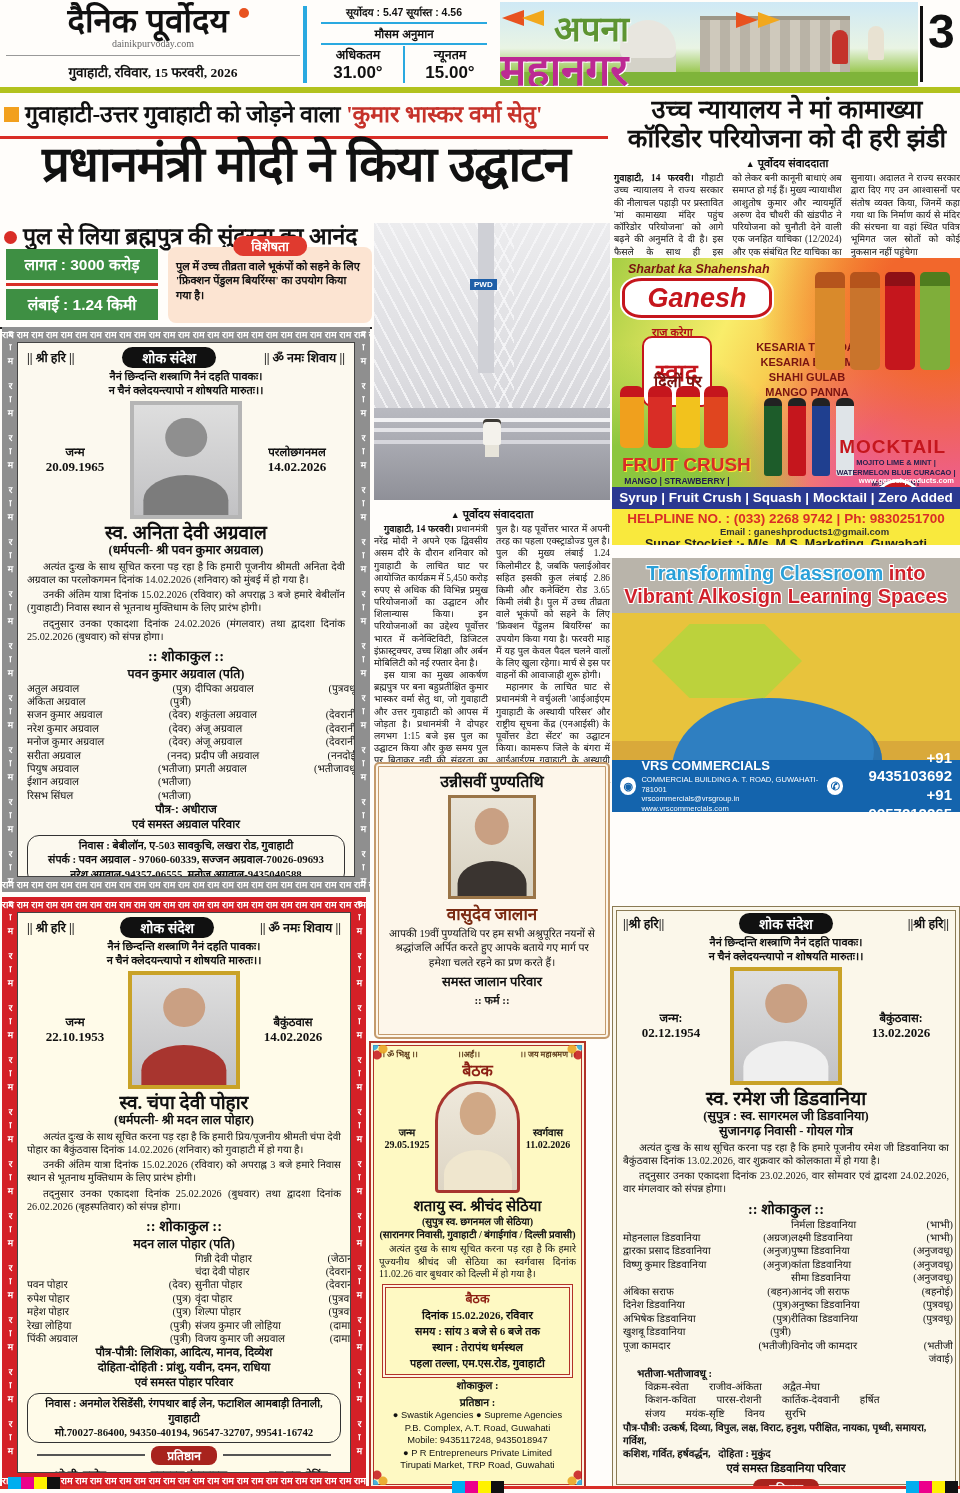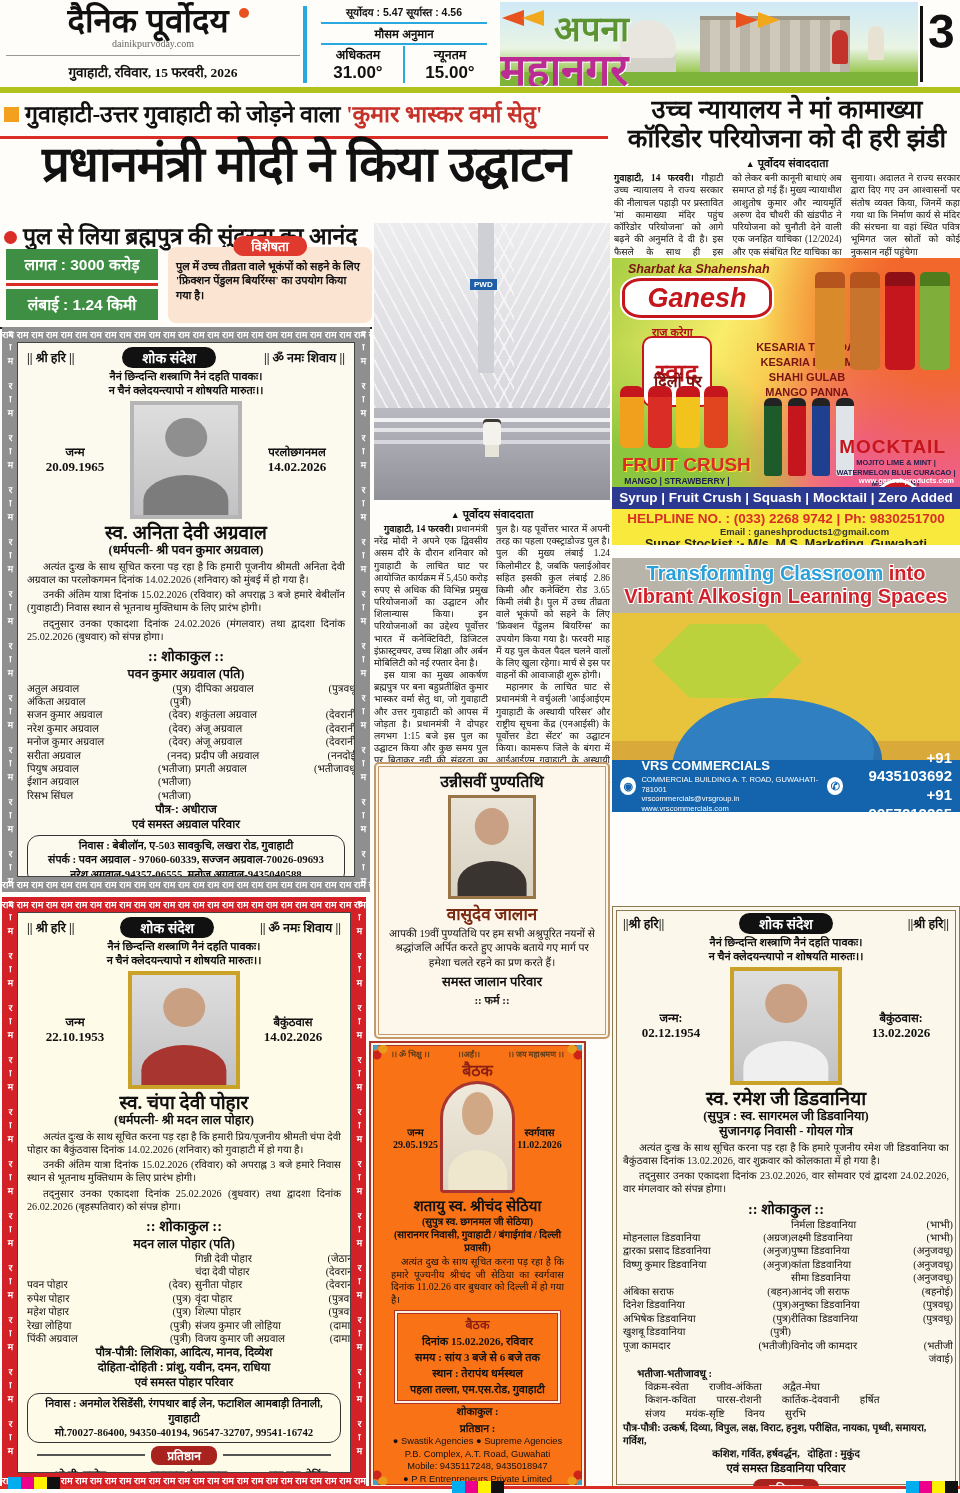--- a/index.html
+++ b/index.html
@@ -188,21 +188,21 @@
   .v-chair .bk { width:34px; height:34px; background:#aab2ba; border-radius:8px 8px 4px 4px; margin:0 auto; }
   .v-chair .lg { width:30px; height:20px; margin:2px auto 0; background:repeating-linear-gradient(90deg,#e07b38 0 5px,transparent 5px 24px); }
   .vc1{left:6px;top:70px;} .vc2{left:210px;top:60px;} .vc3{left:290px;top:80px;} .vc4{left:6px;top:190px;} .vc5{left:286px;top:190px;} .vc6{left:150px;top:252px;} .vc7{left:250px;top:40px;}
   .v-bar { position:absolute; left:0; bottom:0; width:100%; height:52px; background:#1464ad; color:#fff; display:flex; align-items:center; justify-content:space-between; padding:0 8px; }
   .v-left { font-size:7.6px; line-height:1.3; }
   .v-company { font-size:13px; font-weight:900; }
   .v-phones { text-align:right; font-size:15px; font-weight:900; line-height:1.25; display:flex; align-items:center; gap:6px; }
   .v-pin, .v-phone-ic { width:18px; height:18px; border-radius:50%; background:#fff; color:#1464ad; font-size:11px; text-align:center; line-height:18px; font-weight:bold; }
 
   
-  .sethia { left:369px; top:1041px; width:217px; height:448px; background:#f97316; border:2.5px solid #b23228; box-shadow:inset 0 0 0 2px #fdf3e0, inset 0 0 0 3px #b23228; padding:5px 20px; overflow:hidden; text-align:center; }
+  .sethia { left:369px; top:1041px; width:217px; height:448px; background:#fef9c3; border:2.5px solid #b23228; box-shadow:inset 0 0 0 2px #fdf3e0, inset 0 0 0 3px #b23228; padding:5px 8px; overflow:hidden; text-align:center; }
   .s-corner { position:absolute; width:26px; height:26px; background:
      radial-gradient(circle at 0 0,#2aa9e0 0 5px,transparent 6px),
      radial-gradient(circle at 10px 4px,#e8a21d 0 4px,transparent 5px),
      radial-gradient(circle at 4px 10px,#c5161d 0 4px,transparent 5px); opacity:.85; }
   .sc1{left:2px;top:2px;} .sc2{right:2px;top:2px;transform:scaleX(-1);} .sc3{left:2px;bottom:2px;transform:scaleY(-1);} .sc4{right:2px;bottom:2px;transform:scale(-1);}
   .s-labels { display:flex; justify-content:space-between; font-size:8px; font-weight:bold; color:#5c3a1a; }
   .s-title { font-size:16px; font-weight:900; color:#8c1f14; }
   .s-photo-row { display:flex; justify-content:space-between; align-items:center; }
   .s-bd { width:58px; font-weight:bold; font-size:10px; }
   .s-photo { width:88px; height:112px; border:3px solid #a8352f; border-radius:40px 40px 4px 4px; background:linear-gradient(#efe9dc,#ddd5c4); position:relative; overflow:hidden; margin:0 auto; }
@@ -718,21 +718,21 @@
         <span></span>
         <span class="rel"></span>
         <span>पूजा कामदार</span>
         <span class="rel">(भतीजी)</span>
         <span>विनोद जी कामदार</span>
         <span class="rel">(भतीजी जंवाई)</span>
       </div>
     <div class="d-neph-t">भतीजा-भतीजावधू :</div>
     <div class="d-neph"><div>विक्रम-स्वेता        राजीव-अंकिता        अद्वैत-मेघा</div><div>किशन-कविता        पारस-रोशनी        कार्तिक-देववानी        हर्षित</div><div>संजय        मयंक-सृष्टि        विनय        सुरभि</div></div>
     <div class="d-gc">पौत्र-पौत्री: उत्कर्ष, दिव्या, विपुल, लक्ष, विराट, हनुश, परीक्षित, नायका, पृथ्वी, समायरा, गर्विश,</div>
-    <div class="d-gc" style="text-align:center"><span>कशिश, गर्वित, हर्षवर्द्धन,</span>&nbsp;&nbsp;&nbsp;<span>दोहिता : मुकुंद</span></div>
+    <div class="d-gc" style="text-align:left"><span>कशिश, गर्वित, हर्षवर्द्धन,</span>&nbsp;&nbsp;&nbsp;<span>दोहिता : मुकुंद</span></div>
     <div class="center-b">एवं समस्त डिडवानिया परिवार</div>
     <div class="prat-row">
         <span class="ln"></span>
         <span class="prat-badge red">प्रतिष्ठान</span>
         <span class="ln"></span>
       </div>
 
   </div>
 
   <div class="abs foot-line"></div>

